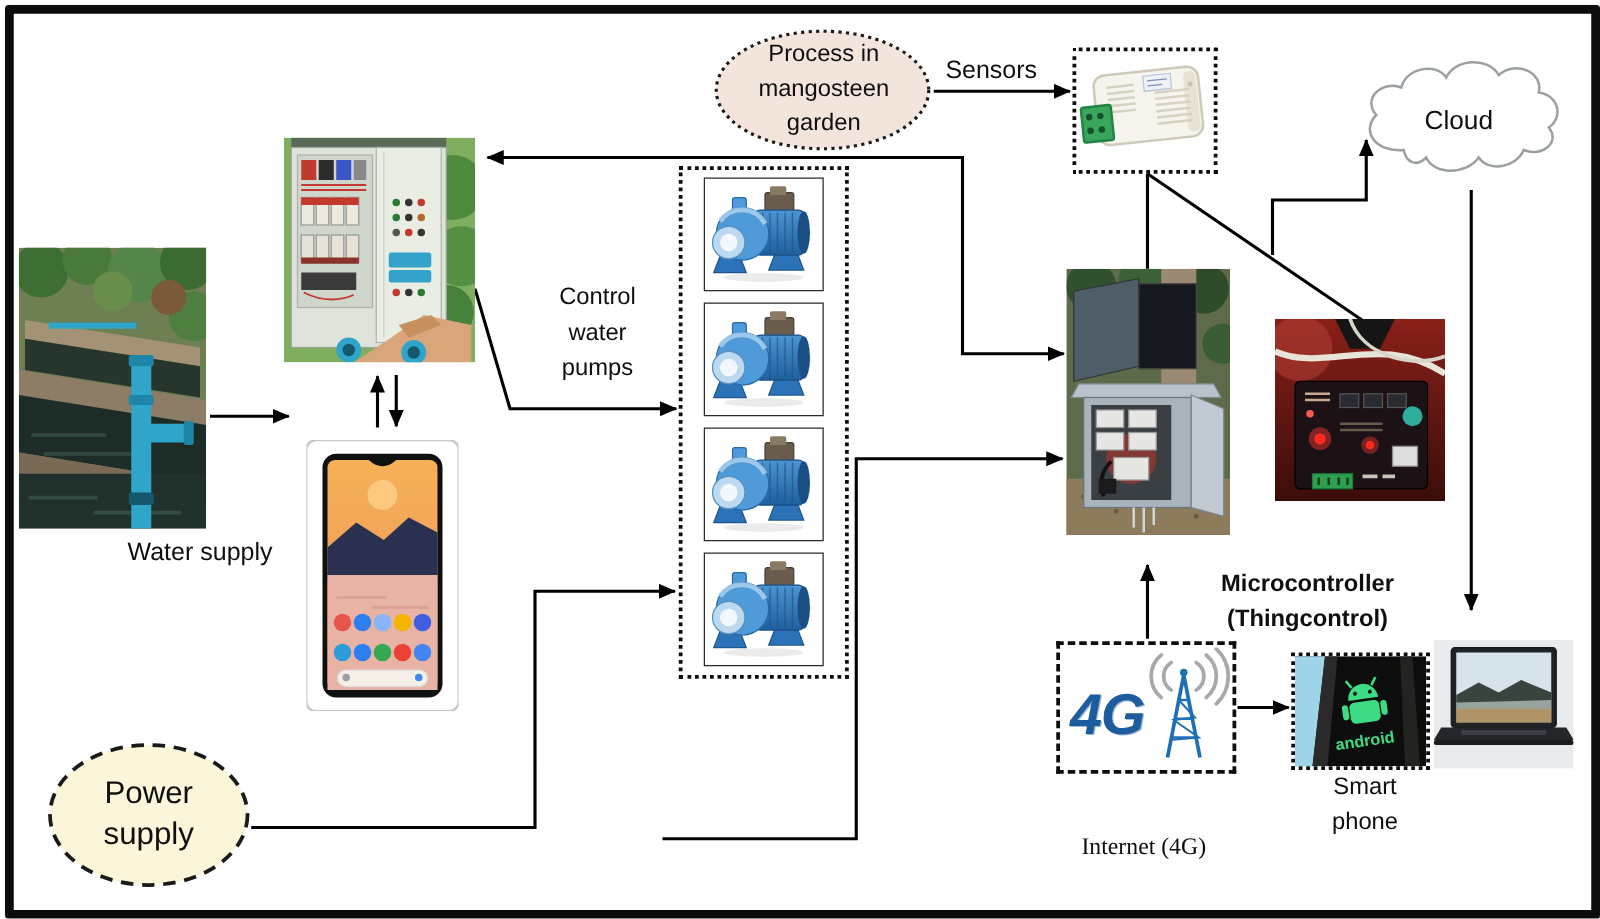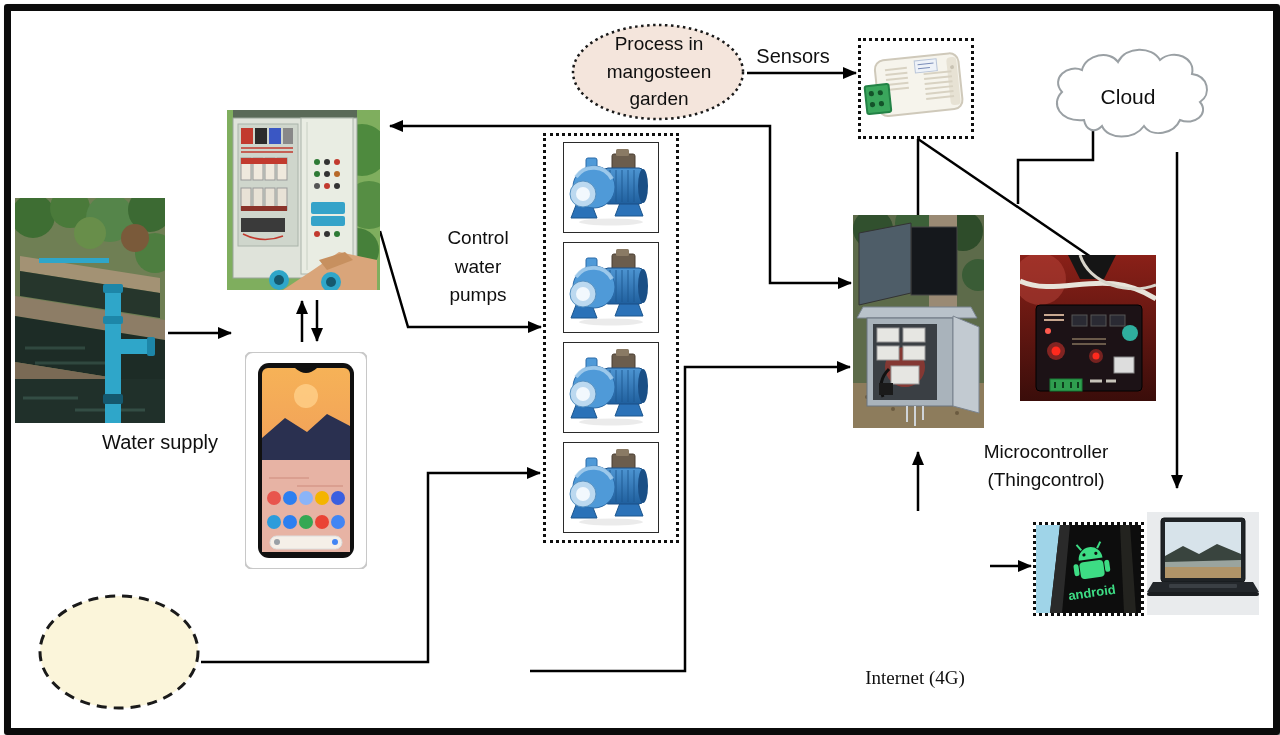--- a/index.html
+++ b/index.html
@@ -292,21 +292,21 @@
         <circle cx="93" cy="30" r="2" fill="#c8c2b2"></circle>
         <rect x="4" y="40" width="24" height="28" rx="2" fill="#3aa65c" stroke="#238246" stroke-width="2"></rect>
         <circle cx="10" cy="48" r="2.6" fill="#14532a"></circle>
           <circle cx="19" cy="48" r="2.6" fill="#14532a"></circle>
         <circle cx="10" cy="59" r="2.6" fill="#14532a"></circle>
           <circle cx="19" cy="59" r="2.6" fill="#14532a"></circle>
       </g>
     </svg>
   </div>
 
-  <div class="abs" style="left:1044px;top:40px;width:168px;height:112px;">
+  <div class="abs" style="left:1083px;top:40px;width:168px;height:112px;">
     <svg width="168" height="112" viewBox="0 0 168 112">
       <path d="M40,80 C16,82 6,64 18,52 C6,38 24,24 38,30 C42,14 66,10 74,22
                C82,6 108,6 116,20 C130,8 152,18 148,34 C164,36 168,54 156,62
                C166,74 150,86 136,80 C130,94 108,98 100,86 C90,100 64,100 58,86
                C50,94 42,90 40,80 Z" fill="#ffffff" stroke="#9aa0a4" stroke-width="2"></path>
     </svg>
     <div class="label" style="left:34px;top:42px;width:100px;font-size:21px;">Cloud</div>
   </div>
 
   <div class="photo" style="left:853px;top:215px;width:131px;height:213px;">
@@ -370,22 +370,40 @@
         <circle cx="76" cy="101" r="3.5" fill="#ff2a1e"></circle>
       <circle cx="28" cy="76" r="3" fill="#ff5a4e"></circle>
       <rect x="94" y="102" width="20" height="16" fill="#ddd" stroke="#888"></rect>
       <path d="M52,84 h34 M52,89 h34" stroke="#6a5a4a" stroke-width="2"></path>
       <rect x="30" y="124" width="32" height="12" fill="#2f9e4f" stroke="#1a7a36"></rect>
       <path d="M35,127 v6 M43,127 v6 M51,127 v6 M58,127 v6" stroke="#0e3e1c" stroke-width="2"></path>
       <path d="M70,126 h12 M86,126 h10" stroke="#c8c4ba" stroke-width="3"></path>
     </svg>
   </div>
 
-  <div class="label" style="left:958px;top:438px;width:176px;">Microcontroller (Thingcontrol)</div>
-
+  <div class="label" style="left:958px;top:454px;width:176px;font-weight:bold;">Microcontroller (Thingcontrol)</div>
+
+  <div class="dashed-box" style="left:845px;top:513px;width:138px;height:100px;">
+    <div class="fourg-text">4G</div>
+    <svg class="abs" style="left:62px;top:2px;" width="74" height="96" viewBox="0 0 74 96">
+      <g stroke="#a6aaad" stroke-width="3" fill="none" stroke-linecap="round">
+        <path d="M27,12 a13,13 0 0 0 0,22"></path>
+        <path d="M19,6  a22,22 0 0 0 0,34"></path>
+        <path d="M47,12 a13,13 0 0 1 0,22"></path>
+        <path d="M55,6  a22,22 0 0 1 0,34"></path>
+        <path d="M63,1  a30,30 0 0 1 0,44"></path>
+      </g>
+      <g stroke="#1f6fb5" fill="none">
+        <circle cx="37" cy="20" r="3" fill="#1f6fb5" stroke="none"></circle>
+        <path d="M37,22 L24,88 M37,22 L50,88" stroke-width="3"></path>
+        <path d="M33,42 h9 M30,57 h15 M27,72 h21" stroke-width="2"></path>
+        <path d="M33,42 L46,56 L29,58 L49,72 L26,74" stroke-width="1.6"></path>
+      </g>
+    </svg>
+  </div>
   <div class="label" style="left:840px;top:664px;width:150px;font-family:Liberation Serif, serif;">Internet (4G)</div>
 
   <div class="dotted-box" style="left:1033px;top:522px;width:105px;height:88px;">
     <svg width="105" height="88" viewBox="0 0 105 88">
       <rect width="105" height="88" fill="#0d0d0d"></rect>
       <polygon points="0,0 24,0 14,88 0,88" fill="#9fd4e8"></polygon>
       <polygon points="24,0 34,0 26,88 14,88" fill="#2a2a2a"></polygon>
       <polygon points="84,0 94,0 100,88 88,88" fill="#23231f"></polygon>
       <g transform="rotate(-8 56 44)">
         <path d="M44,34 a12,12 0 0 1 24,0 z" fill="#3ddc84"></path>
@@ -393,34 +411,36 @@
         <line x1="64" y1="24" x2="68" y2="18" stroke="#3ddc84" stroke-width="2"></line>
         <circle cx="50" cy="29" r="1.6" fill="#0d0d0d"></circle>
           <circle cx="62" cy="29" r="1.6" fill="#0d0d0d"></circle>
         <rect x="44" y="36" width="24" height="17" rx="4" fill="#3ddc84"></rect>
         <rect x="38" y="37" width="5" height="12" rx="2.5" fill="#3ddc84"></rect>
         <rect x="69" y="37" width="5" height="12" rx="2.5" fill="#3ddc84"></rect>
       </g>
       <text x="56" y="72" text-anchor="middle" transform="rotate(-8 56 68)" fill="#3ddc84" font-size="13" font-weight="bold" font-family="Liberation Sans, sans-serif">android</text>
     </svg>
   </div>
+  <div class="label" style="left:1057px;top:616px;width:70px;">Smart phone</div>
 
   <div class="photo" style="left:1147px;top:512px;width:112px;height:103px;">
     <svg width="112" height="103" viewBox="0 0 112 103">
       <rect width="112" height="103" fill="#e9ebed"></rect>
       <rect x="14" y="6" width="84" height="64" rx="3" fill="#1f2326" stroke="#15181a"></rect>
       <rect x="18" y="10" width="76" height="56" fill="#d7e3ea"></rect>
       <polygon points="18,44 36,34 52,42 70,32 94,42 94,66 18,66" fill="#39443e"></polygon>
       <polygon points="18,50 94,48 94,56 18,58" fill="#9aa49e"></polygon>
       <rect x="18" y="55" width="76" height="11" fill="#b09468"></rect>
       <polygon points="6,70 106,70 112,80 0,80" fill="#23272b"></polygon>
       <rect x="22" y="72" width="68" height="4" rx="1" fill="#3a3f44"></rect>
       <rect x="0" y="80" width="112" height="4" rx="2" fill="#1a1d20"></rect>
     </svg>
   </div>
 
   <div class="abs" style="left:36px;top:592px;width:166px;height:120px;">
     <svg width="166" height="120" viewBox="0 0 166 120">
       <ellipse cx="83" cy="60" rx="79" ry="56" fill="#fbf5da" stroke="#1a1a1a" stroke-width="3" stroke-dasharray="10 7"></ellipse>
     </svg>
+    <div class="label" style="left:28px;top:26px;width:110px;font-size:25px;line-height:1.3;">Power supply</div>
   </div>
 
 </div>
 
 </body></html>

